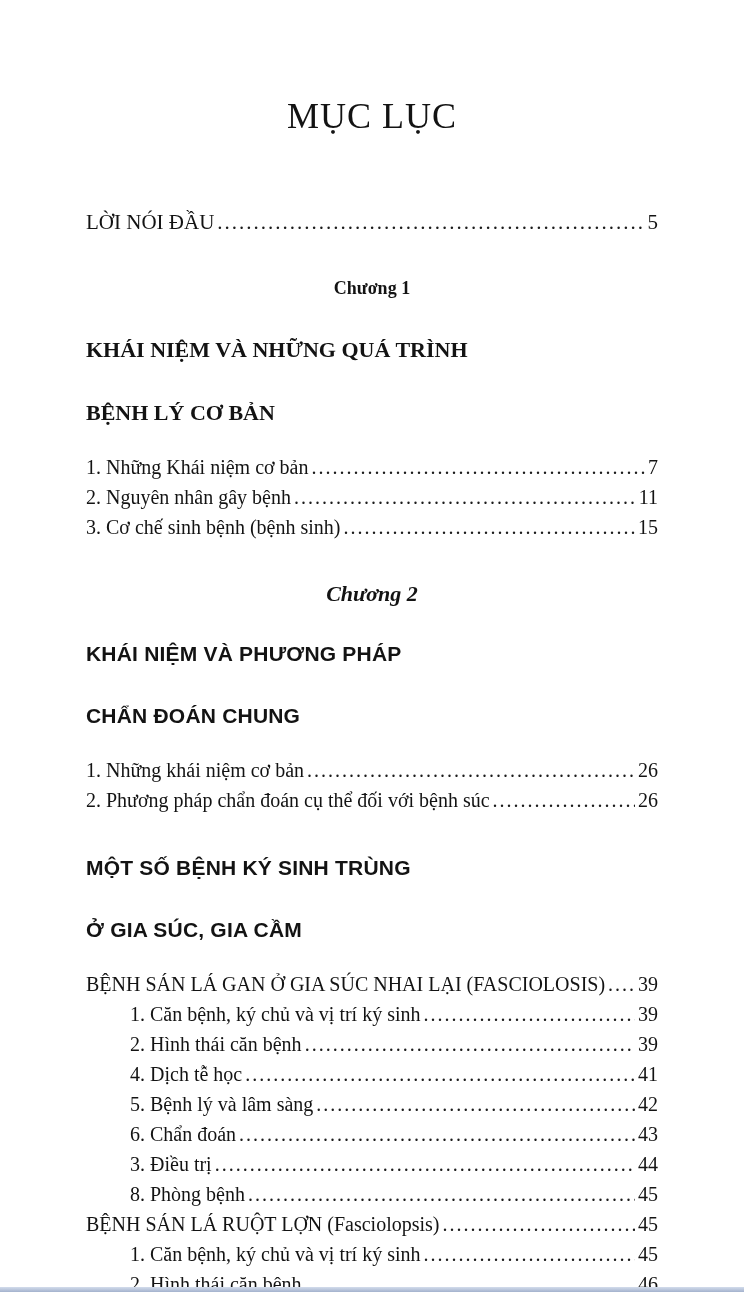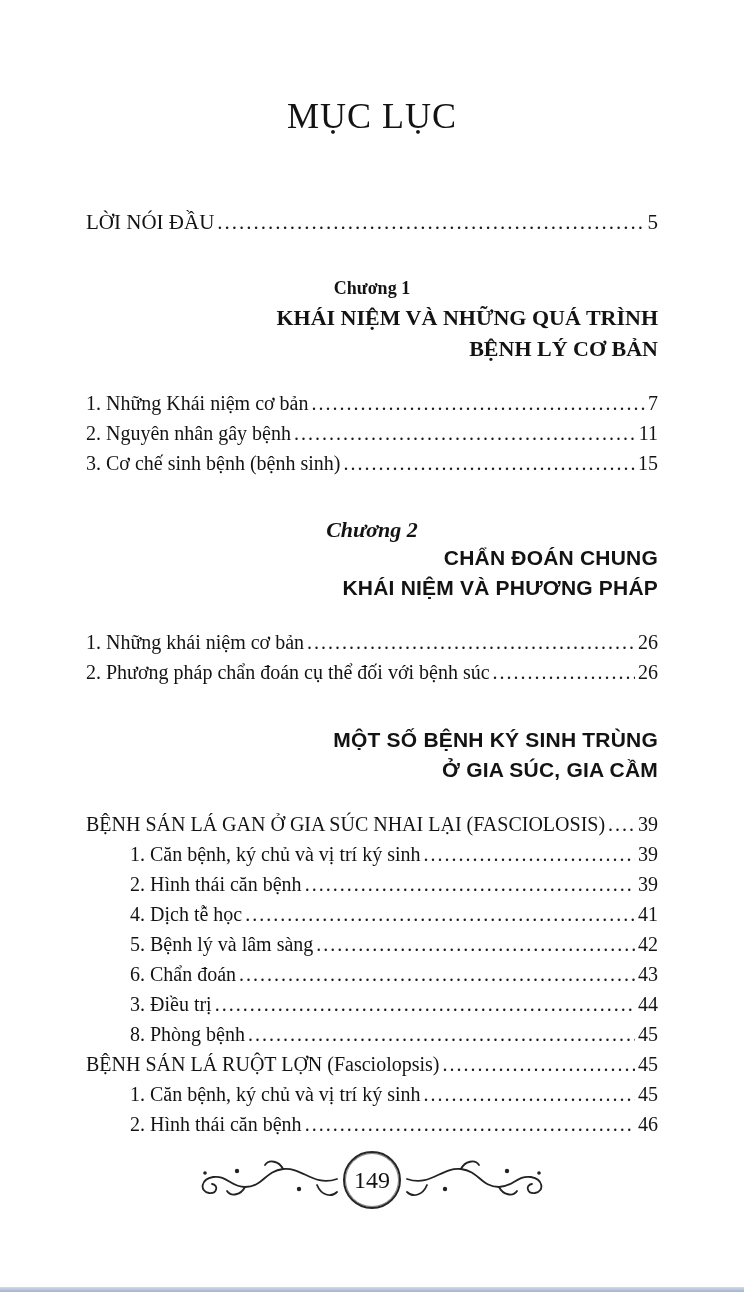--- a/index.html
+++ b/index.html
@@ -46,24 +46,25 @@
   .preface { margin-top: 70px; font-size: 21px; }
   .chapter { margin-top: 38px; }
   .ch-label {
     text-align: center;
     font-weight: bold;
     font-size: 18px;
     line-height: 27px;
   }
   .ch-label.italic { font-style: italic; font-size: 22px; }
   .ch-title {
-    text-align: right;
+    text-align: left;
     font-weight: bold;
     font-size: 22px;
     line-height: 31px;
+    margin-top: 32px;
   }
   .ch-title.sans {
     font-family: "Liberation Sans", sans-serif;
     font-size: 21px;
     line-height: 30px;
     letter-spacing: 0.2px;
   }
   .entries { margin-top: 24px; }
   .indent { padding-left: 44px; }
   .section-head { text-transform: none; }
@@ -125,22 +126,22 @@
       <div class="toc-row">
         <span class="lbl">3. Cơ chế sinh bệnh (bệnh sinh)</span>
         <span class="leader"></span>
         <span class="pg">15</span>
       </div>
     </div>
   </section>
 
   <section class="chapter">
     <div class="ch-label italic">Chương 2</div>
+    <div class="ch-title sans">KHÁI NIỆM VÀ PHƯƠNG PHÁP</div>
     <div class="ch-title sans">CHẨN ĐOÁN CHUNG</div>
-    <div class="ch-title sans">KHÁI NIỆM VÀ PHƯƠNG PHÁP</div>
     <div class="entries">
       <div class="toc-row">
         <span class="lbl">1. Những khái niệm cơ bản</span>
         <span class="leader"></span>
         <span class="pg">26</span>
       </div>
       <div class="toc-row">
         <span class="lbl">2. Phương pháp chẩn đoán cụ thể đối với bệnh súc</span>
         <span class="leader"></span>
         <span class="pg">26</span>

